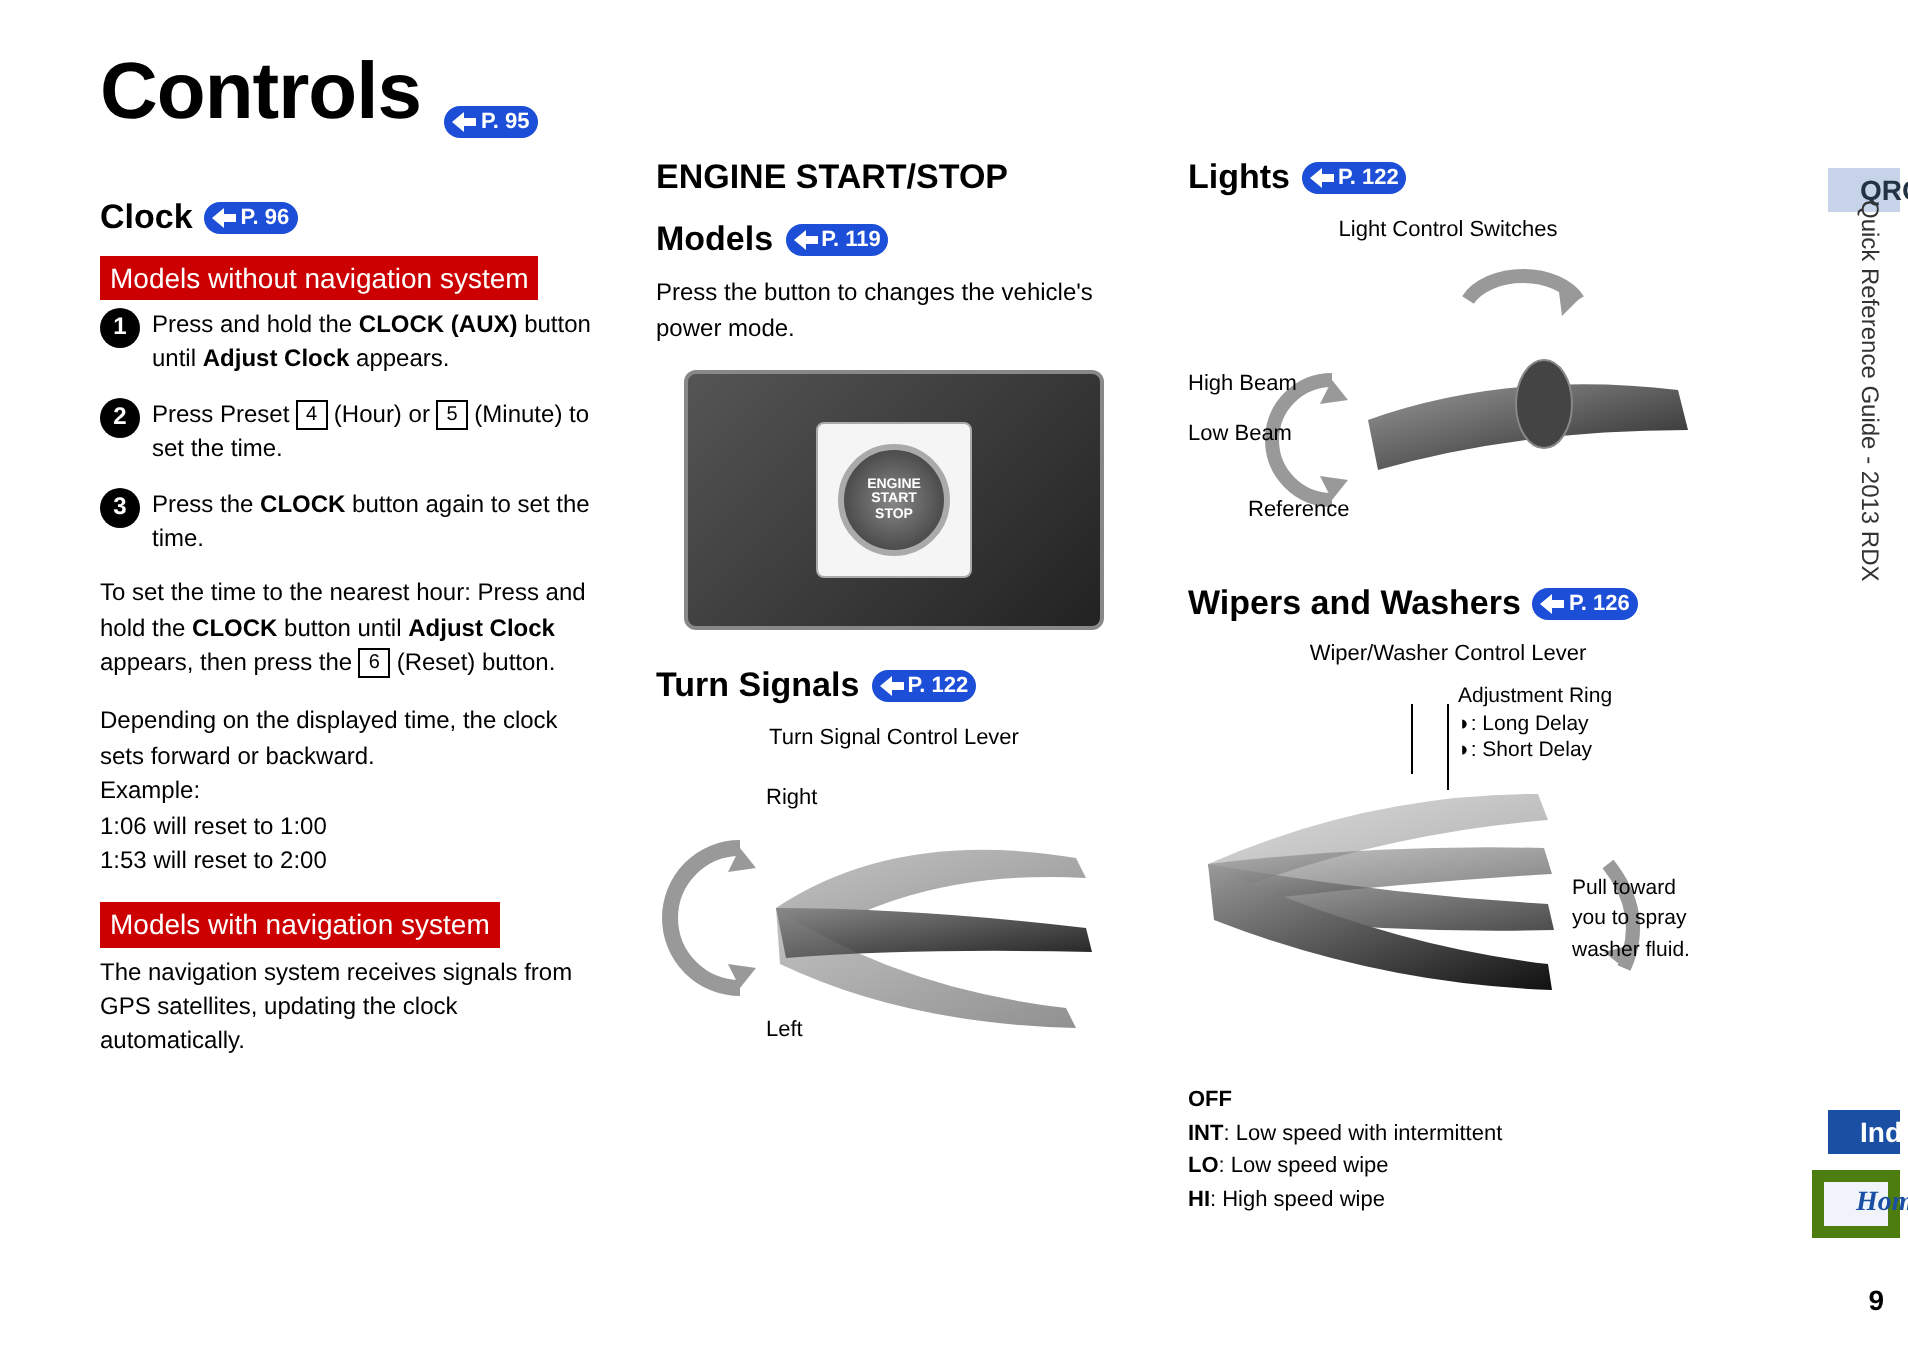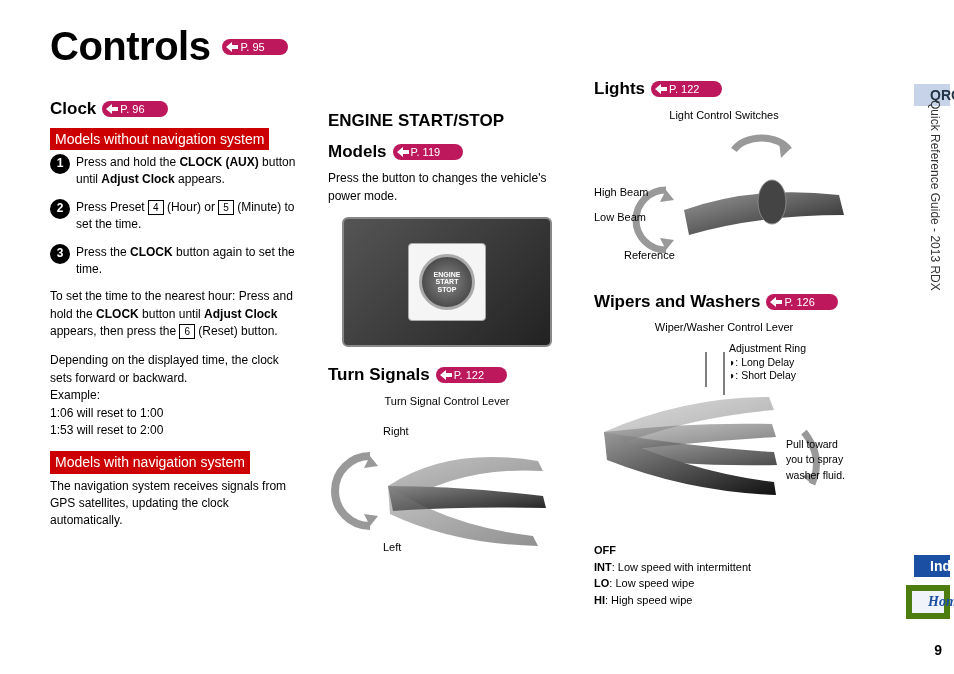--- a/index.html
+++ b/index.html
@@ -1,26 +1,26 @@
 <!DOCTYPE html>
 <html><head>
 <meta charset="utf-8">
 <style>
   * { box-sizing: border-box; margin: 0; padding: 0; }
   body { font-family: "Segoe UI", Arial, sans-serif; background: #fff; width: 954px; height: 674px; position: relative; color: #000; }
   .page { display: flex; width: 100%; height: 100%; }
   .content { padding: 24px 30px 10px 50px; flex: 1; display: flex; flex-direction: column; }
-  .title-row { display: flex; align-items: center; gap: 12px; margin-bottom: 8px; }
+  .title-row { display: flex; align-items: flex-end; gap: 12px; margin-bottom: 8px; }
   .title { font-size: 40px; font-weight: 700; letter-spacing: -0.5px; }
-  .pill { display: inline-flex; align-items: center; background: #be185d; color: #fff; border-radius: 10px; font-size: 11px; font-weight: 400; padding: 1px 23px 1px 4px; line-height: 14px; }
+  .pill { display: inline-flex; align-items: center; background: #1d4ed8; color: #fff; border-radius: 10px; font-size: 11px; font-weight: 700; padding: 1px 4px 1px 4px; line-height: 14px; }
   .pill svg { width: 12px; height: 10px; margin-right: 2px; }
   .cols { display: flex; gap: 28px; flex: 1; }
   .col { font-size: 12px; line-height: 1.45; }
   .col1 { width: 250px; margin-top: 20px; }
-  .col2 { width: 238px; margin-top: 32px; }
+  .col2 { width: 238px; }
   .col3 { width: 260px; }
   h2 { font-size: 17px; font-weight: 700; margin-bottom: 6px; display: flex; align-items: center; flex-wrap: wrap; gap: 6px; }
   .redlabel { display: inline-block; background: #c00; color: #fff; font-size: 14px; padding: 1px 5px; margin-bottom: 4px; }
   .step { display: flex; gap: 6px; margin-bottom: 10px; }
   .stepnum { flex-shrink: 0; width: 20px; height: 20px; background: #000; color: #fff; border-radius: 50%; display: flex; align-items: center; justify-content: center; font-weight: 700; font-size: 12px; }
   .steptxt { flex: 1; }
   .keybox { display: inline-block; border: 1px solid #000; padding: 0 4px; font-size: 10px; line-height: 13px; vertical-align: middle; }
   .para { margin-bottom: 12px; }
   .imgbox { border: 2px solid #888; border-radius: 6px; width: 210px; height: 130px; margin: 4px auto 16px auto; background: linear-gradient(135deg, #555, #222); position: relative; display: flex; align-items: center; justify-content: center; }
   .startbtn { width: 56px; height: 56px; border-radius: 50%; background: radial-gradient(circle, #888 0%, #555 60%, #333 100%); border: 3px solid #aaa; display: flex; align-items: center; justify-content: center; text-align: center; color: #fff; font-size: 7px; font-weight: bold; line-height: 1.1; }

